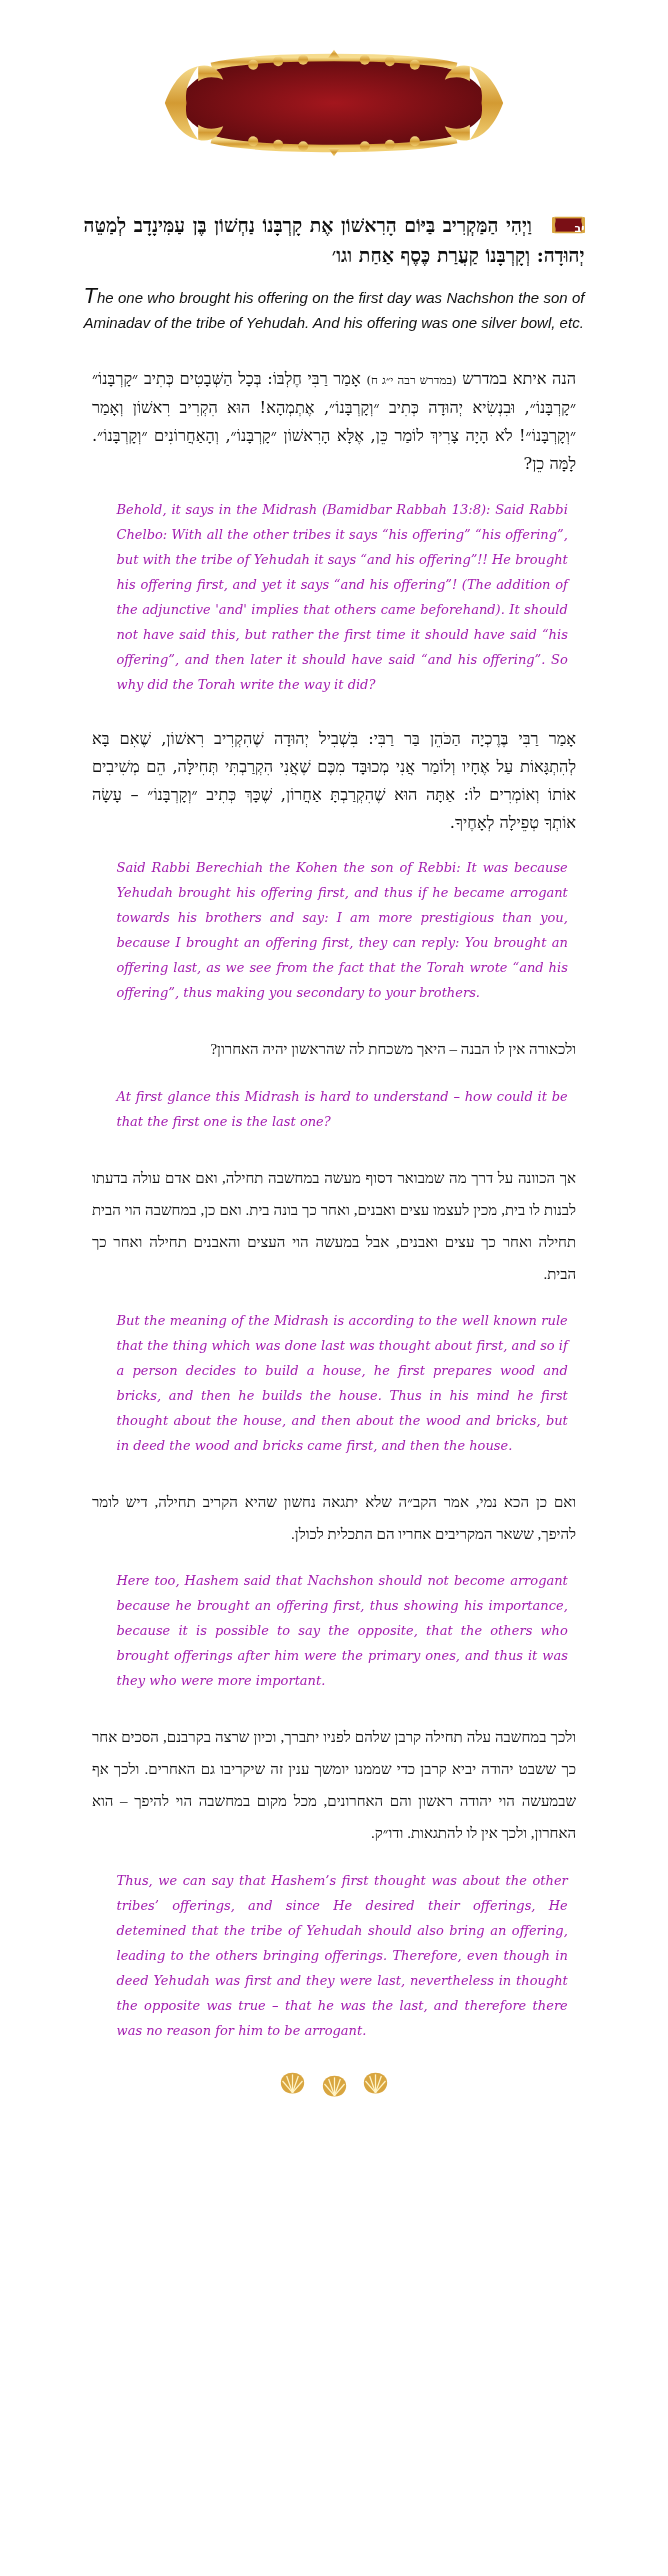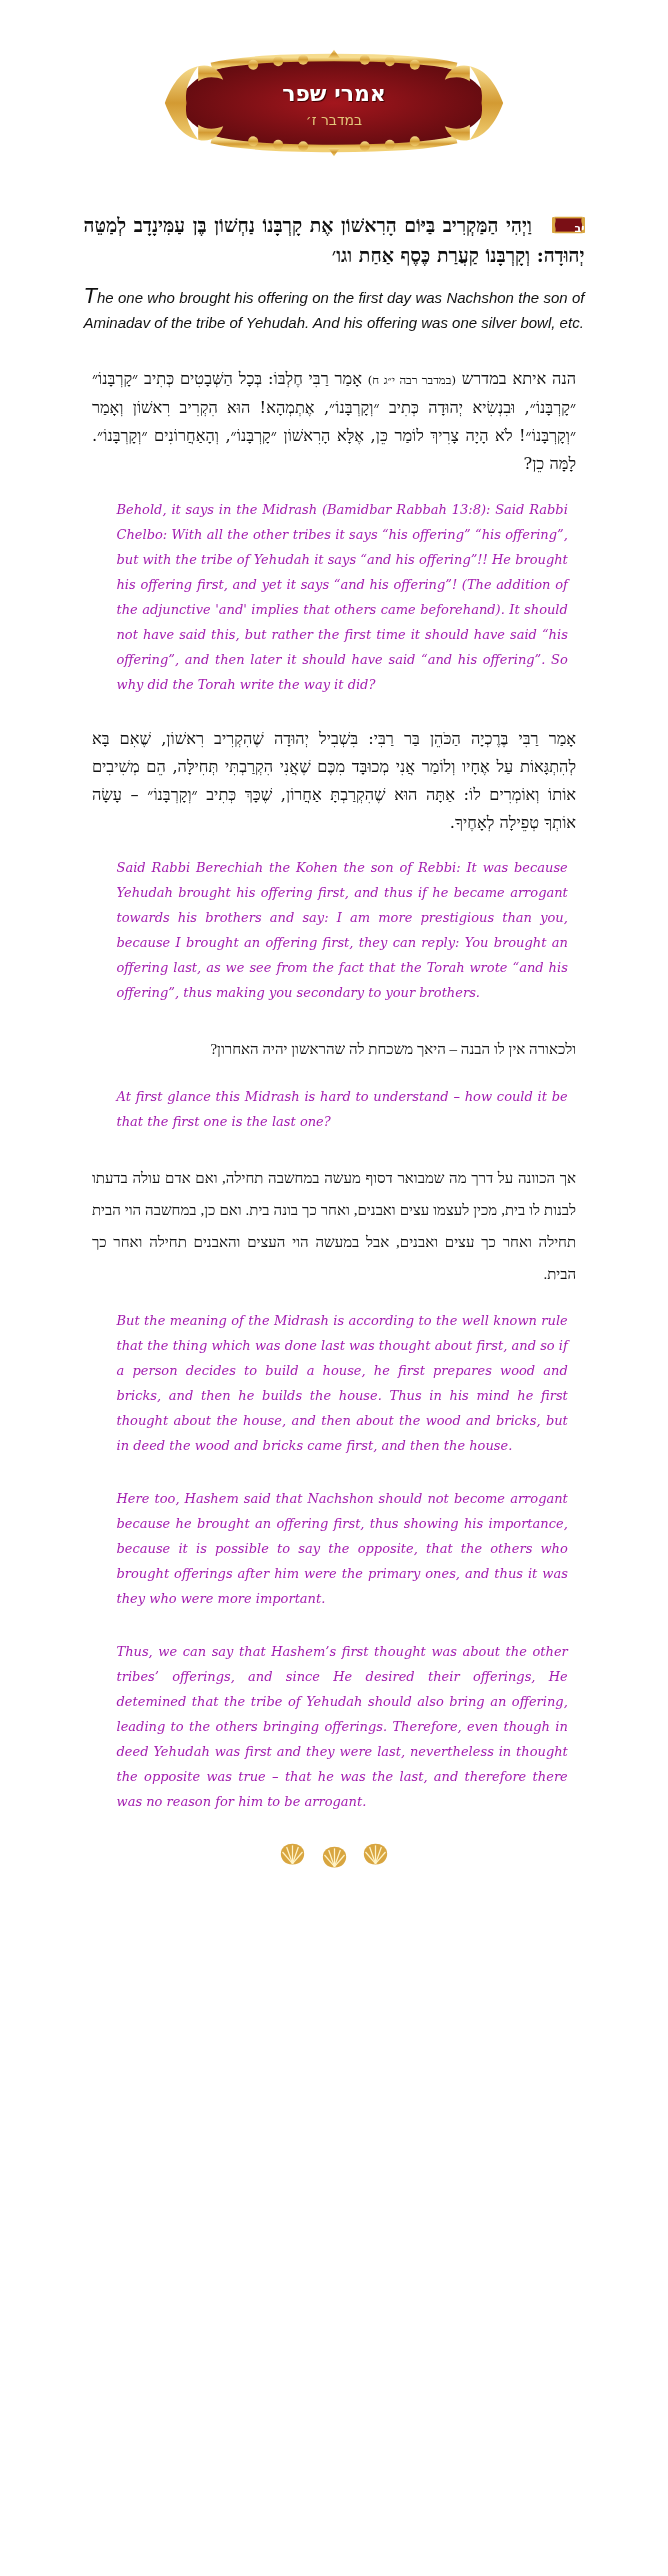--- a/index.html
+++ b/index.html
@@ -106,60 +106,58 @@
           <circle cx="110" cy="112" r="6"></circle>
             <circle cx="140" cy="116" r="6"></circle>
             <circle cx="170" cy="118" r="6"></circle>
           <circle cx="244" cy="118" r="6"></circle>
             <circle cx="274" cy="116" r="6"></circle>
             <circle cx="304" cy="112" r="6"></circle>
           <path d="M200,12 L207,2 L214,12 Z"></path>
             <path d="M200,120 L207,130 L214,120 Z"></path>
         </g>
       </svg>
-      <div class="banner-text">
-        <span class="banner-title">אמרי שפר</span>
-        <span class="banner-sub">במדבר ז׳</span>
-      </div>
     </div>
   </div>
 
   <p class="verse">
     <span class="verse-badge">
       <svg width="33" height="20" viewBox="0 0 40 24">
         <rect x="3" y="3" width="34" height="18" rx="3" fill="#7a0f15"></rect>
         <path d="M0,3 C4,0 6,6 3,12 C6,18 4,24 0,21 Z" fill="#d9a640"></path>
         <path d="M40,3 C36,0 34,6 37,12 C34,18 36,24 40,21 Z" fill="#d9a640"></path>
         <rect x="3" y="2" width="34" height="2" fill="#d9a640"></rect>
         <rect x="3" y="20" width="34" height="2" fill="#d9a640"></rect>
       </svg>
       <span>יב</span>
     </span><span>וַיְהִי הַמַּקְרִיב בַּיּוֹם הָרִאשׁוֹן אֶת קָרְבָּנוֹ נַחְשׁוֹן בֶּן עַמִּינָדָב לְמַטֵּה יְהוּדָה: וְקָרְבָּנוֹ קַעֲרַת כֶּסֶף אַחַת וגו׳</span>
   </p>
 
   <p class="verse-en"><span class="dropcap">T</span><span>he one who brought his offering on the first day was Nachshon the son of Aminadav of the tribe of Yehudah. And his offering was one silver bowl, etc.</span></p>
 
   <p class="he">
     <span>הנה איתא במדרש</span>
-    <span class="src">(במדבר רבה י״ג ח)</span>
+    <span class="src">(במדרש רבה י״ג ח)</span>
     <span>אָמַר רַבִּי חֶלְבּוֹ: בְּכָל הַשְּׁבָטִים כְּתִיב ״קָרְבָּנוֹ״ ״קָרְבָּנוֹ״, וּבִנְשִׂיא יְהוּדָה כְּתִיב ״וְקָרְבָּנוֹ״, אֶתְמְהָא! הוּא הִקְרִיב רִאשׁוֹן וְאָמַר ״וְקָרְבָּנוֹ״! לֹא הָיָה צָרִיךְ לוֹמַר כֵּן, אֶלָּא הָרִאשׁוֹן ״קָרְבָּנוֹ״, וְהָאַחֲרוֹנִים ״וְקָרְבָּנוֹ״. לָמָּה כֵן?</span>
   </p>
   <p class="en">Behold, it says in the Midrash (Bamidbar Rabbah 13:8): Said Rabbi Chelbo: With all the other tribes it says “his offering” “his offering”, but with the tribe of Yehudah it says “and his offering”!! He brought his offering first, and yet it says “and his offering”! (The addition of the adjunctive 'and' implies that others came beforehand). It should not have said this, but rather the first time it should have said “his offering”, and then later it should have said “and his offering”. So why did the Torah write the way it did?</p>
 
   <p class="he">אָמַר רַבִּי בֶּרֶכְיָה הַכֹּהֵן בַּר רַבִּי: בִּשְׁבִיל יְהוּדָה שֶׁהִקְרִיב רִאשׁוֹן, שֶׁאִם בָּא לְהִתְגָּאוֹת עַל אֶחָיו וְלוֹמַר אֲנִי מְכוּבָּד מִכֶּם שֶׁאֲנִי הִקְרַבְתִּי תְּחִילָּה, הֵם מְשִׁיבִים אוֹתוֹ וְאוֹמְרִים לוֹ: אַתָּה הוּא שֶׁהִקְרַבְתָּ אַחֲרוֹן, שֶׁכָּךְ כְּתִיב ״וְקָרְבָּנוֹ״ – עָשָׂה אוֹתְךָ טְפֵילָה לְאָחֶיךָ.</p>
   <p class="en">Said Rabbi Berechiah the Kohen the son of Rebbi: It was because Yehudah brought his offering first, and thus if he became arrogant towards his brothers and say: I am more prestigious than you, because I brought an offering first, they can reply: You brought an offering last, as we see from the fact that the Torah wrote “and his offering”, thus making you secondary to your brothers.</p>
 
   <p class="he plain">ולכאורה אין לו הבנה – היאך משכחת לה שהראשון יהיה האחרון?</p>
   <p class="en">At first glance this Midrash is hard to understand – how could it be that the first one is the last one?</p>
 
   <p class="he plain">אך הכוונה על דרך מה שמבואר דסוף מעשה במחשבה תחילה, ואם אדם עולה בדעתו לבנות לו בית, מכין לעצמו עצים ואבנים, ואחר כך בונה בית. ואם כן, במחשבה הוי הבית תחילה ואחר כך עצים ואבנים, אבל במעשה הוי העצים והאבנים תחילה ואחר כך הבית.</p>
   <p class="en">But the meaning of the Midrash is according to the well known rule that the thing which was done last was thought about first, and so if a person decides to build a house, he first prepares wood and bricks, and then he builds the house. Thus in his mind he first thought about the house, and then about the wood and bricks, but in deed the wood and bricks came first, and then the house.</p>
 
+  <p class="he plain">ואם כן הכא נמי, אמר הקב״ה שלא יתגאה נחשון שהיא הקריב תחילה, דיש לומר להיפך, ששאר המקריבים אחריו הם התכלית לכולן.</p>
   <p class="en">Here too, Hashem said that Nachshon should not become arrogant because he brought an offering first, thus showing his importance, because it is possible to say the opposite, that the others who brought offerings after him were the primary ones, and thus it was they who were more important.</p>
 
+  <p class="he plain">ולכך במחשבה עלה תחילה קרבן שלהם לפניו יתברך, וכיון שרצה בקרבנם, הסכים אחר כך ששבט יהודה יביא קרבן כדי שממנו יומשך ענין זה שיקריבו גם האחרים. ולכך אף שבמעשה הוי יהודה ראשון והם האחרונים, מכל מקום במחשבה הוי להיפך – הוא האחרון, ולכך אין לו להתגאות. ודו״ק.</p>
   <p class="en">Thus, we can say that Hashem’s first thought was about the other tribes’ offerings, and since He desired their offerings, He detemined that the tribe of Yehudah should also bring an offering, leading to the others bringing offerings. Therefore, even though in deed Yehudah was first and they were last, nevertheless in thought the opposite was true – that he was the last, and therefore there was no reason for him to be arrogant.</p>
 
   <div class="shells">
     <svg class="shell" viewBox="0 0 30 28">
       <path d="M15,27 C5,27 1,20 1,14 C1,6 8,2 15,2 C22,2 29,6 29,14 C29,20 25,27 15,27 Z" fill="#d9a640"></path>
       <g stroke="#fff4c8" stroke-width="1.5">
           <line x1="15" y1="26" x2="15" y2="4"></line>
           <line x1="15" y1="26" x2="8" y2="6"></line>
           <line x1="15" y1="26" x2="22" y2="6"></line>
           <line x1="15" y1="26" x2="3" y2="12"></line>

